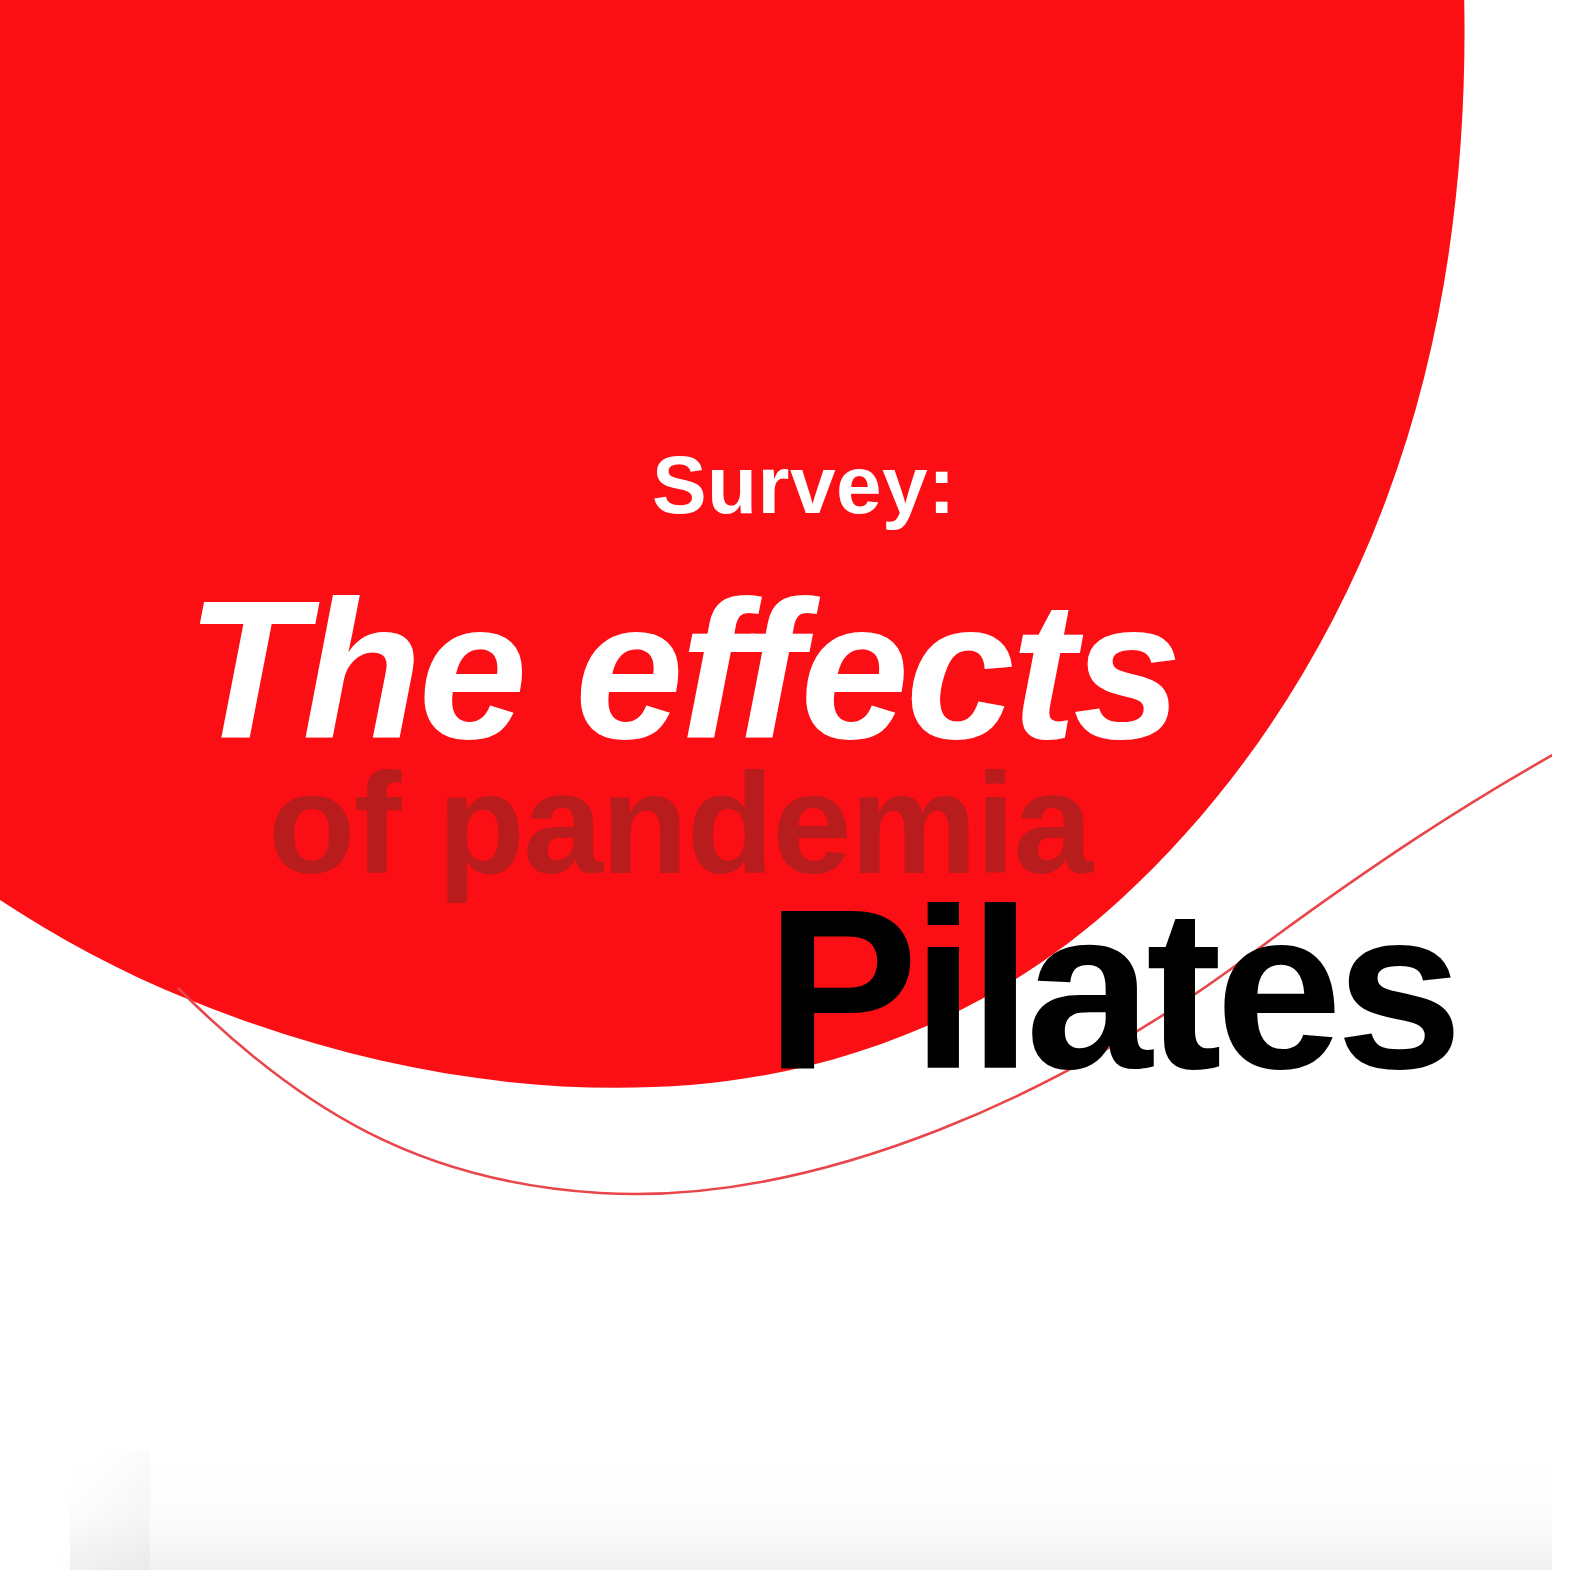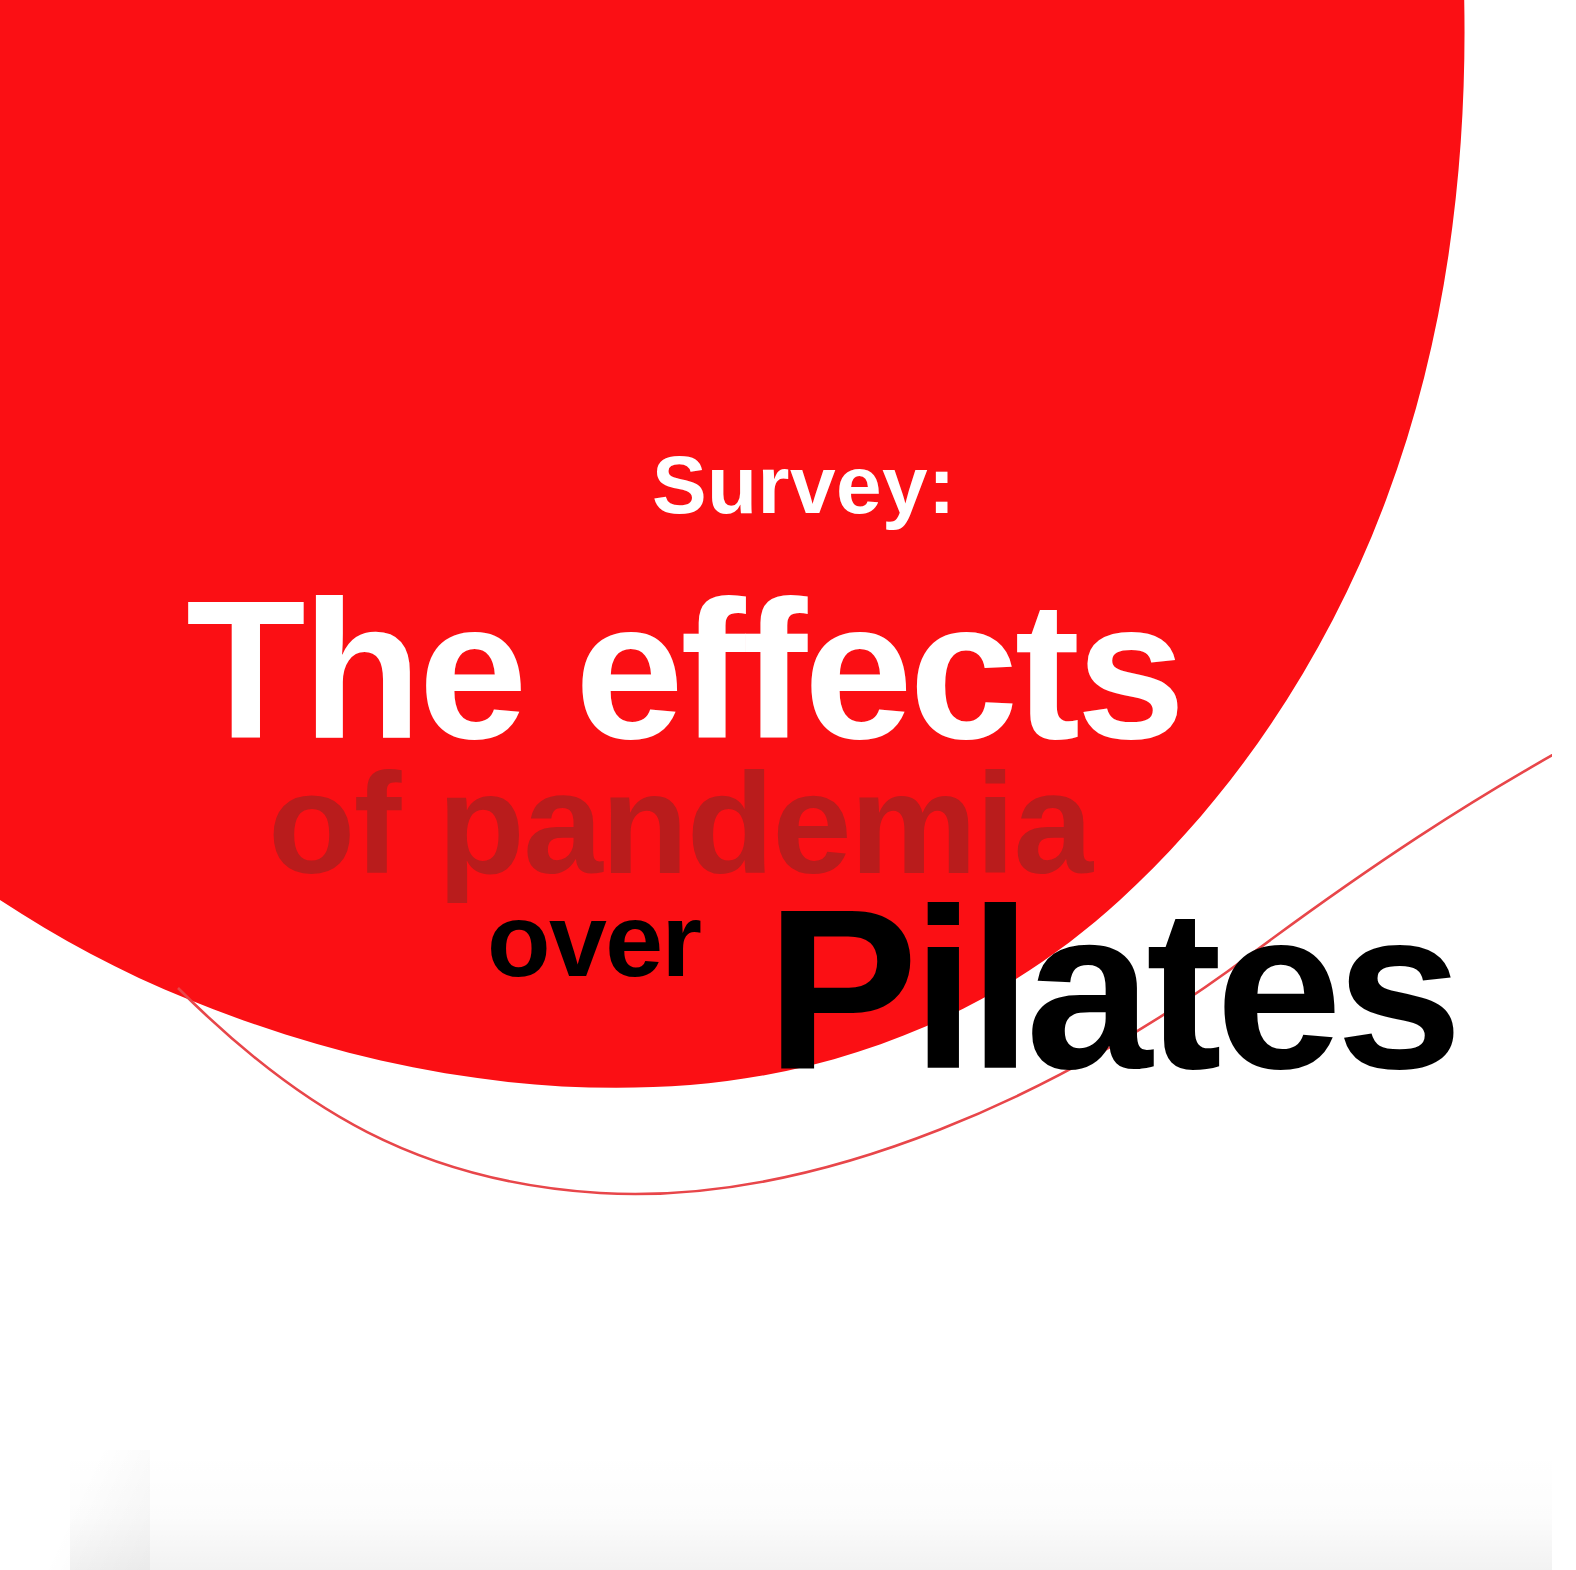--- a/index.html
+++ b/index.html
@@ -68,20 +68,21 @@
     font-size: 82px;
     color: #ffffff;
     letter-spacing: 0.005em;
   }
   #headline-1 {
     left: 186px;
     top: 573px;
     font-size: 196px;
     color: #ffffff;
     letter-spacing: -0.018em;
+    font-style: italic;
   }
   #headline-2 {
     left: 268px;
     top: 752px;
     font-size: 143px;
     color: #b91c1c;
     letter-spacing: -0.012em;
     text-align: center;
   }
   #connector {
@@ -124,18 +125,17 @@
   <div id="slide-edge-shadow"></div>
   <div id="slide-edge-shadow-left"></div>
 
   <div id="title-block">
     <div class="tline" id="eyebrow">Survey:</div>
 
     <div class="tline" id="headline-1">The effects</div>
 
     <div class="tline" id="headline-2">of pandemia</div>
 
-    <div class="tline" id="connector">over</div>
 
     <div class="tline" id="headline-3">Pilates</div>
   </div>
 
 </div>
 
 </body></html>

